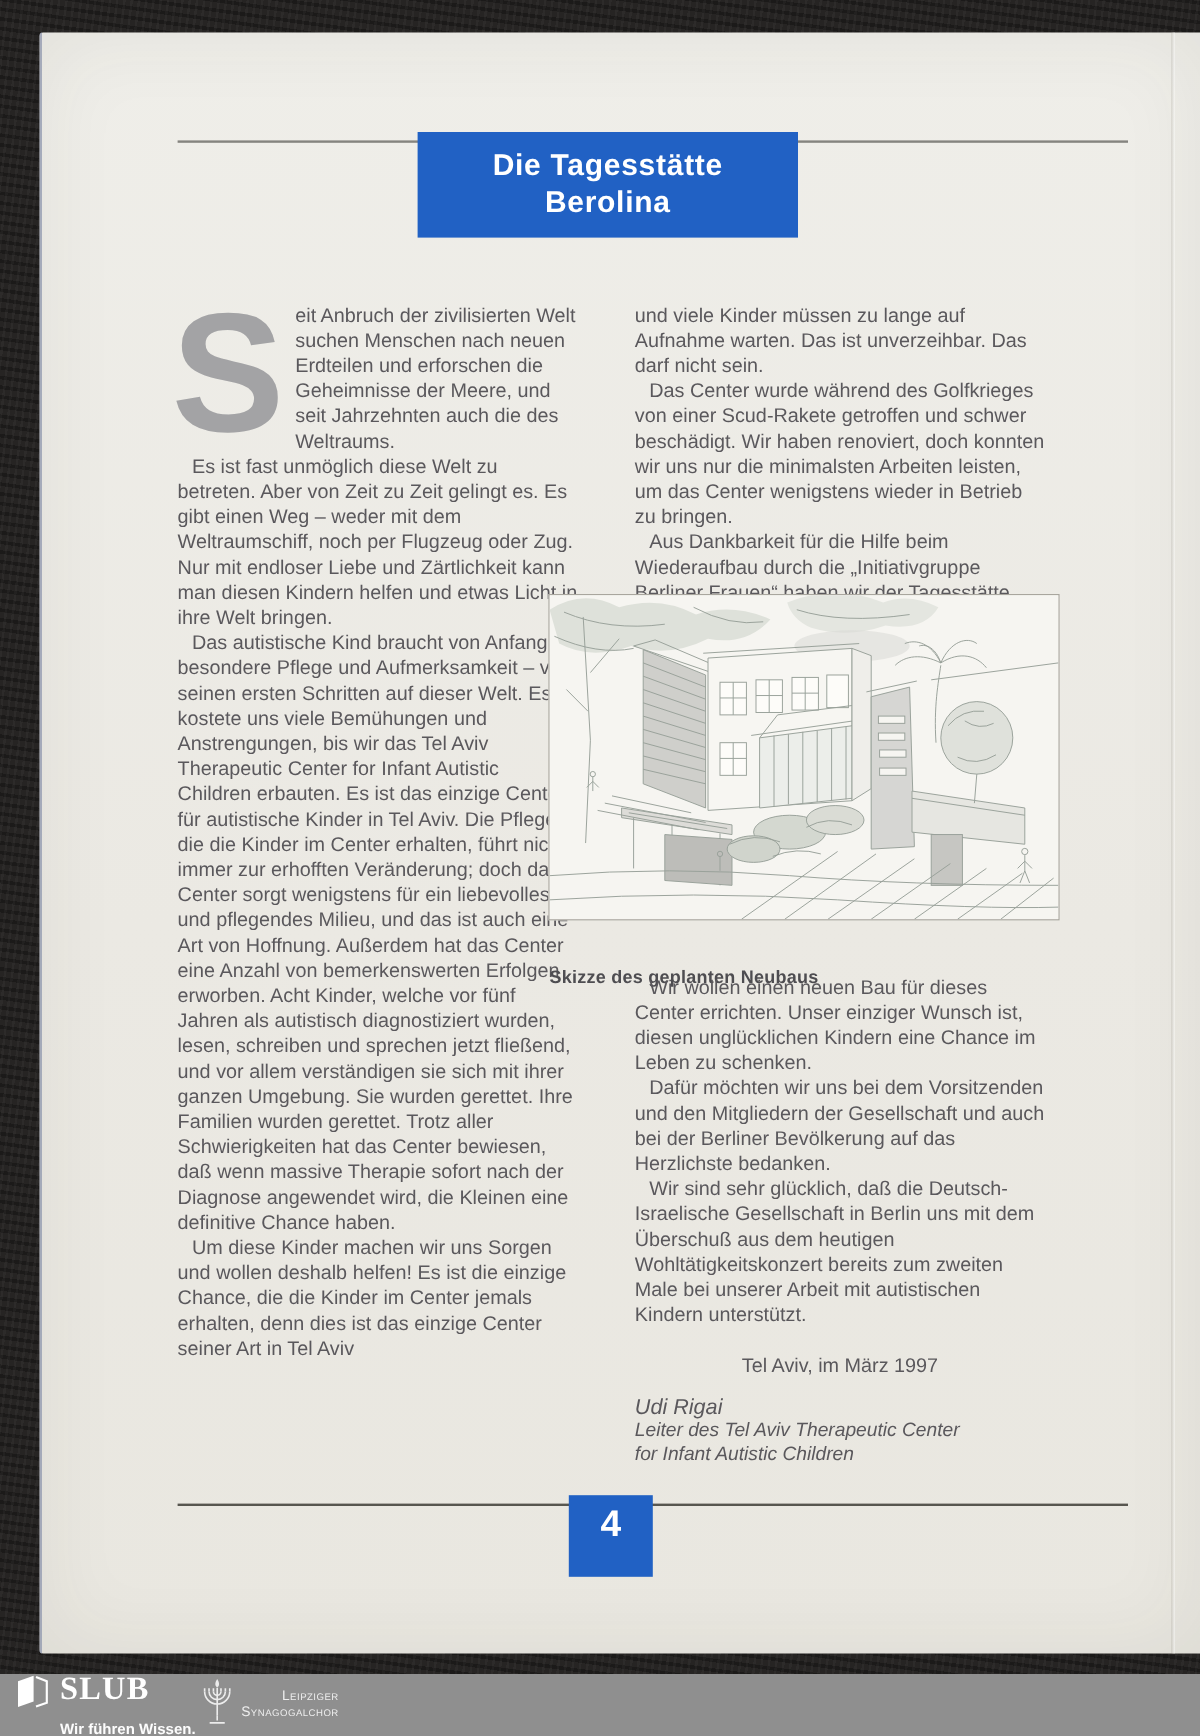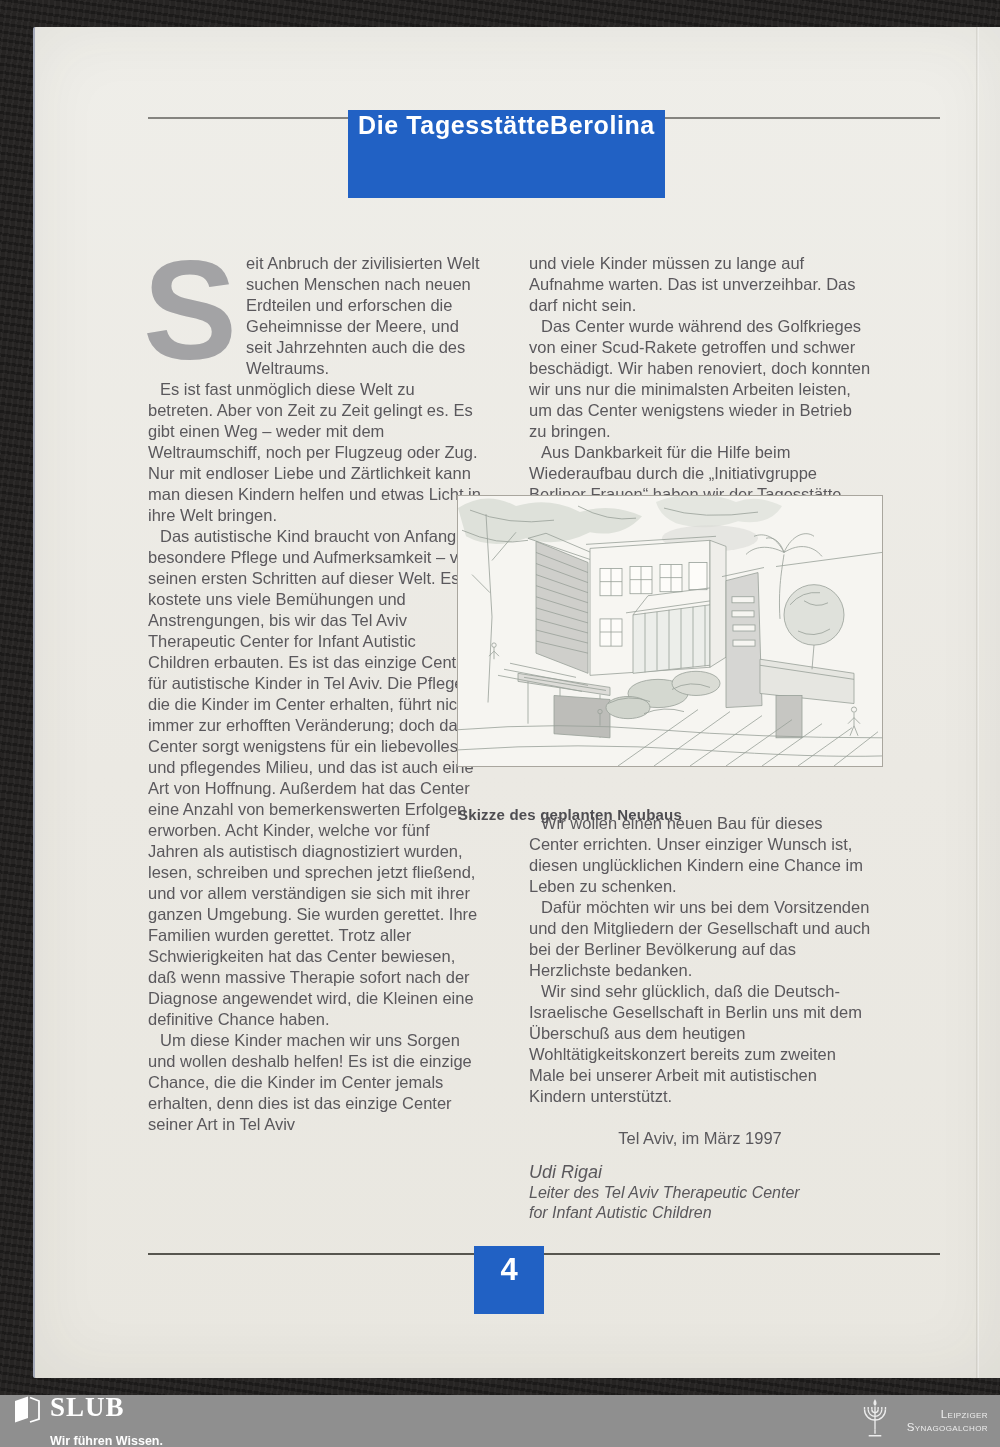--- a/index.html
+++ b/index.html
@@ -14,46 +14,46 @@
     border-radius:3px 0 0 3px;
     box-shadow:inset 0 0 70px rgba(60,55,40,.07);}
   .page-left-edge{position:absolute;left:0;top:0;bottom:0;width:2px;background:#8f97ad;opacity:.75;border-radius:3px 0 0 3px;}
   .page-crease{position:absolute;right:21px;top:0;bottom:0;width:3px;
     background:linear-gradient(90deg,rgba(90,85,70,.16),rgba(255,255,255,.55));}
   .hrule{position:absolute;height:2px;background:#85847f;}
   .rule-top{left:115px;top:90px;width:792px;}
   .rule-bottom{left:115px;top:1226px;width:792px;background:#57564f;}
   .title-box{position:absolute;left:315px;top:83px;width:317px;height:88px;background:#2161c4;
     color:#fff;text-align:center;font-weight:bold;font-size:25px;line-height:31px;
-    letter-spacing:.6px;padding-top:0;display:flex;flex-direction:row;justify-content:center;}
+    letter-spacing:.6px;padding-top:0;display:flex;flex-direction:column;justify-content:center;}
   .col{position:absolute;color:#5a585c;font-size:16.5px;line-height:21px;}
   .col p{margin:0;text-indent:12px;}
   .col p.no-indent{text-indent:0;}
   .col-left{left:115px;top:226px;width:333px;}
   .col-right-top{left:496px;top:226px;width:342px;}
   .col-right-bottom{left:496px;top:786px;width:342px;}
   .dropcap{float:left;font-size:141px;line-height:.74;font-weight:bold;color:#a3a3a5;
     padding:5px 9px 0 0;margin-left:-5px;}
   
   .sketch{position:absolute;left:424px;top:468px;width:426px;height:272px;margin:0;
     border:1px solid #a9a69e;background:#f6f5f1;box-sizing:border-box;}
   .sketch svg{display:block;width:100%;height:100%;}
   .caption{position:absolute;left:425px;top:779px;font-weight:bold;font-size:15px;color:#4e4d51;letter-spacing:.2px;}
   .dateline{margin-top:21px !important;text-indent:0 !important;text-align:center;}
   .sig-name{margin-top:13px !important;text-indent:0 !important;font-style:italic;font-size:18px;}
   .sig-role{text-indent:0 !important;font-style:italic;font-size:16px;line-height:20px;}
   .pagenum-box{position:absolute;left:441px;top:1219px;width:70px;height:68px;background:#2161c4;
     color:#fff;font-weight:bold;font-size:31px;display:flex;justify-content:center;align-items:flex-start;padding-top:6px;box-sizing:border-box;}
   
   .viewer-footer{position:absolute;left:0;bottom:0;width:1000px;height:52px;background:#8f8f8f;
-    display:flex;align-items:center;justify-content:space-between;padding:0 12px;box-sizing:border-box;}
+    display:flex;align-items:center;padding:0 12px;box-sizing:border-box;}
   .slub{display:flex;align-items:flex-start;gap:8px;}
   .slub-name{font-family:"Liberation Serif",serif;font-weight:bold;font-size:27px;line-height:26px;color:#fff;letter-spacing:1px;}
   .slub-tag{font-size:12.5px;font-weight:bold;color:#fdfdfd;margin-top:14px;}
-  .choir{display:flex;align-items:center;gap:14px;}
+  .choir{display:flex;align-items:center;gap:2px;}
   .choir-text{text-align:right;color:#ededed;font-variant:small-caps;font-size:11.5px;line-height:13px;letter-spacing:.4px;}
 </style>
 </head>
 <body>
 
 <div class="stage">
 
   <div class="page">
     <div class="page-left-edge"></div>
     <div class="page-crease"></div>

